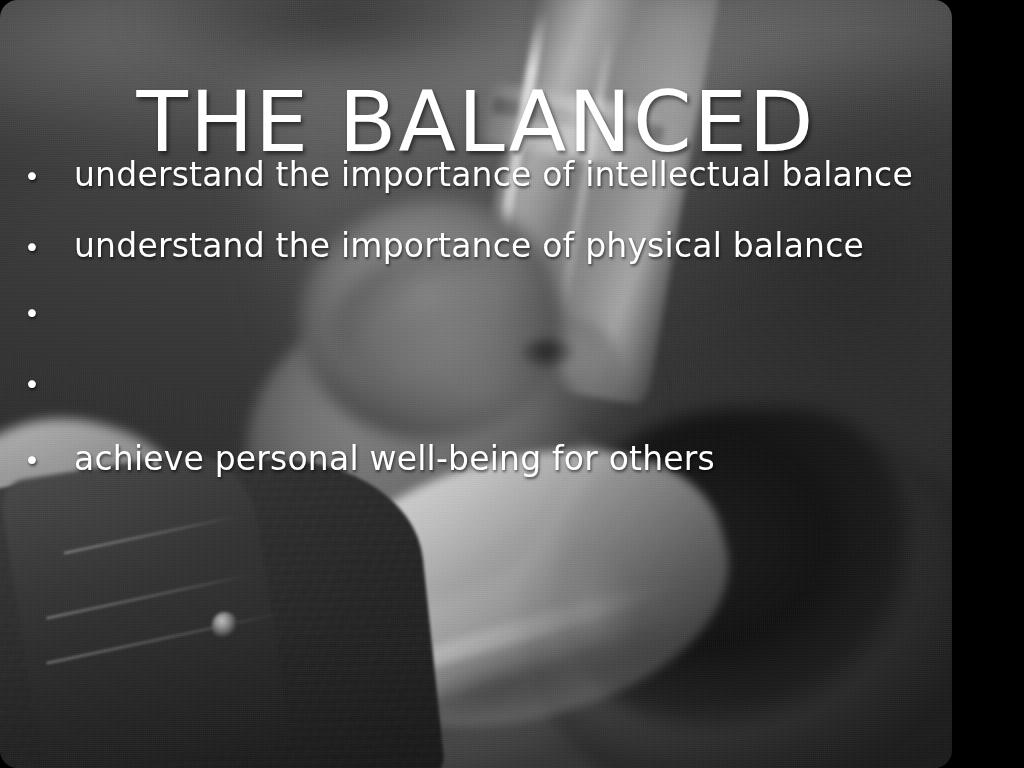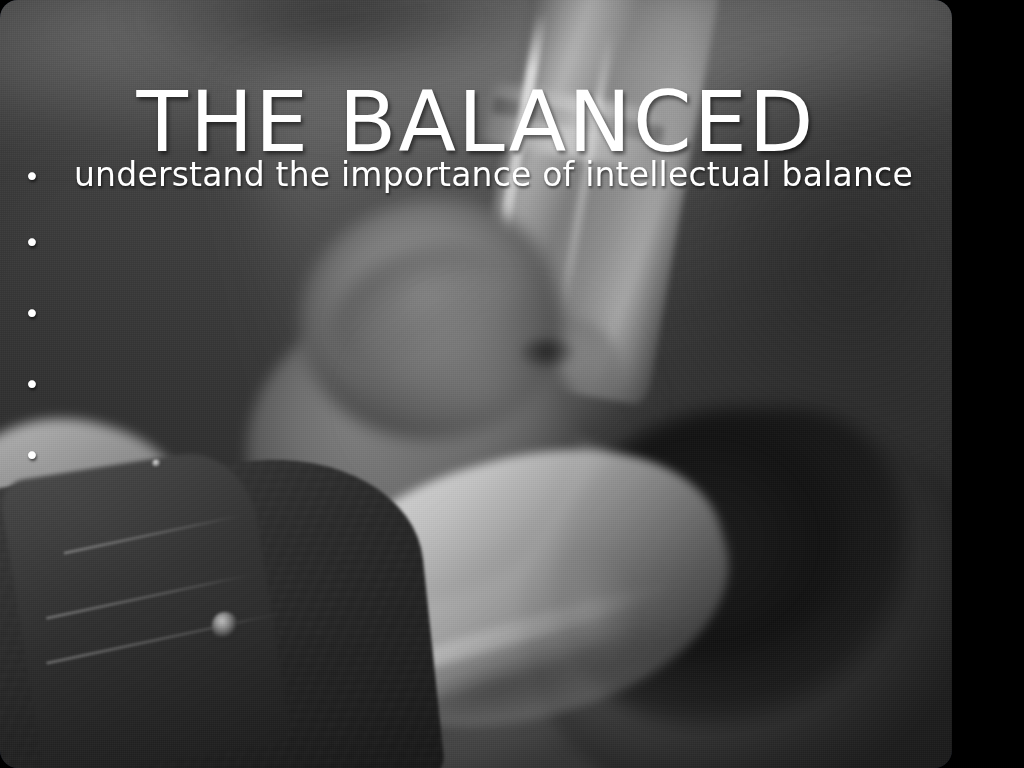--- a/index.html
+++ b/index.html
@@ -373,29 +373,31 @@
 
     <ul class="bullet-list">
 
       <li class="bullet-item">
         <span class="bullet-marker">•</span>
         <span class="bullet-text">understand the importance of intellectual balance</span>
       </li>
 
       <li class="bullet-item">
         <span class="bullet-marker">•</span>
+        <span class="bullet-text">understand the importance of physical balance</span>
       </li>
 
       <li class="bullet-item">
         <span class="bullet-marker">•</span>
       </li>
 
       <li class="bullet-item">
         <span class="bullet-marker">•</span>
       </li>
 
       <li class="bullet-item">
         <span class="bullet-marker">•</span>
+        <span class="bullet-text">achieve personal well-being for others</span>
       </li>
 
     </ul>
   </div>
 </div>
 
 </body></html>

